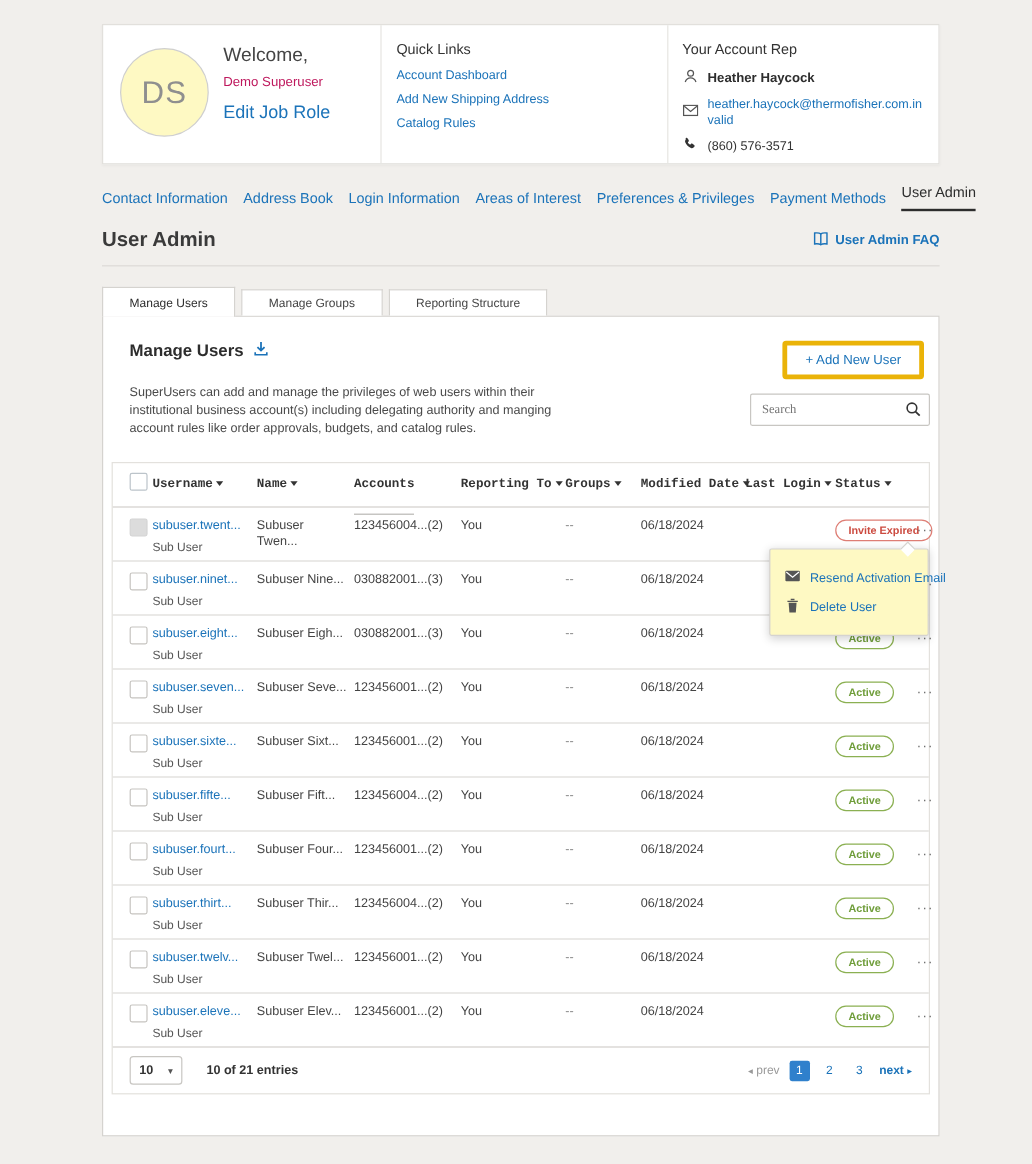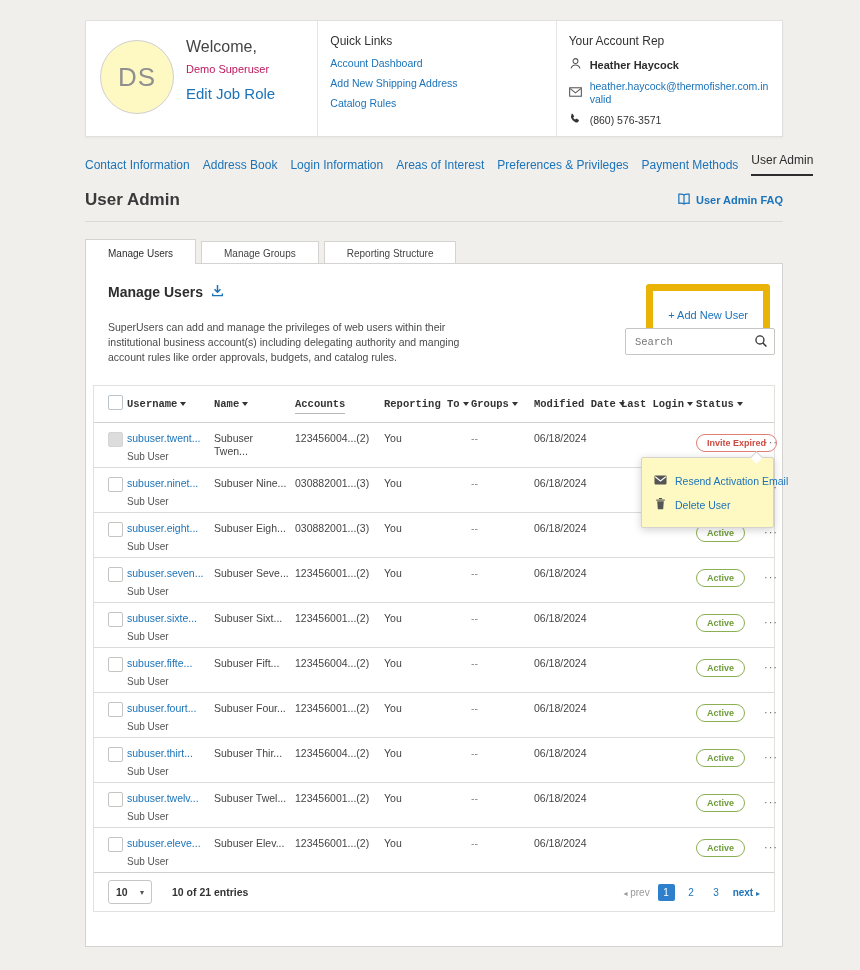--- a/index.html
+++ b/index.html
@@ -55,37 +55,37 @@
   
   .tabs{margin-top:16px;display:flex;gap:5px;align-items:flex-end;height:25px;position:relative;z-index:2;}
   .tab{box-sizing:border-box;font-size:10px;color:#444;background:#fff;
        border:1px solid #d5d3cf;border-bottom:none;padding:6px 22px 5px;height:22px;white-space:nowrap;}
   .tab.active{height:25px;padding-top:8px;margin-bottom:-1px;color:#2d2d2d;}
 
   
   .tab-card{position:relative;z-index:1;background:#fff;border:1px solid #d5d3cf;height:684px;box-sizing:border-box;}
   .card-head{margin:20px 12px 0 22px;display:flex;justify-content:space-between;align-items:flex-start;height:28px;}
   .mu-heading{display:flex;align-items:center;gap:8px;font-size:14px;font-weight:bold;color:#2d2d2d;}
-  .add-btn{background:#fff;border:7px solid #eab308;border-radius:3px;color:#1b73b9;
-           font-size:11px;padding:18px 15px;font-family:inherit;cursor:pointer;}
+  .add-btn{background:#fff;border:4px solid #eab308;border-radius:3px;color:#1b73b9;
+           font-size:11px;padding:6px 15px;font-family:inherit;cursor:pointer;}
   .card-sub{margin:4px 7px 0 22px;display:flex;justify-content:space-between;align-items:flex-start;}
   .desc{margin:4px 0 0;font-size:10.5px;line-height:15px;color:#4a4a4a;width:382px;}
   .search-box{position:relative;margin-top:12px;width:150px;}
   .search-box input{width:150px;height:27px;box-sizing:border-box;border:1px solid #c8c6c2;border-radius:2px;
-                    font-size:10.5px;padding:0 26px 0 9px;color:#333;font-family:Liberation Mono, monospace;outline:none;}
+                    font-size:10.5px;padding:0 26px 0 9px;color:#333;font-family:Liberation Serif, serif;outline:none;}
   .search-box .sic{position:absolute;right:7px;top:6px;}
 
   
   .table{position:relative;margin:20px 7px 0;border:1px solid #e3e1dd;background:#fff;}
   .tr{display:grid;grid-template-columns:33px 87px 81px 89px 87px 63px 87px 75px 68px 1fr;align-items:start;}
   .thead{height:36px;align-items:center;border-bottom:1px solid #d2d0cc;}
   .th{font-size:10.5px;font-weight:bold;color:#333;white-space:nowrap;font-family:Liberation Mono, monospace;}
   .th .sort{display:inline-block;margin-left:3px;width:0;height:0;border-left:3.5px solid transparent;
             border-right:3.5px solid transparent;border-top:4px solid #333;vertical-align:middle;}
-  .th.u span{border-bottom:1px solid #b9b7b3;padding-bottom:3px;}
+  .th.u span{border-bottom:1px solid #b9b7b3;padding-bottom:18px;}
   .row{height:45px;border-bottom:1px solid #dddbd7;padding-top:9px;box-sizing:border-box;}
   .row:last-of-type{border-bottom:1px solid #d2d0cc;}
   .cb{display:inline-block;width:13px;height:13px;border:1px solid #c6c4c0;border-radius:2px;background:#fff;margin-left:14px;}
   .cb.dis{background:#dcdcdc;border-color:#d4d4d4;}
   .thead .cb{margin-top:0;border-color:#bcc4ca;}
   .ulink{font-size:10.5px;display:block;}
   .subrole{font-size:10px;color:#555;margin-top:5px;}
   .cell{font-size:10.5px;color:#444;line-height:13px;padding-right:6px;}
   .cell.gray{color:#888;}
   .pill{display:inline-block;font-size:9px;font-weight:bold;border-radius:10px;padding:3px 10px;background:#fff;white-space:nowrap;}

